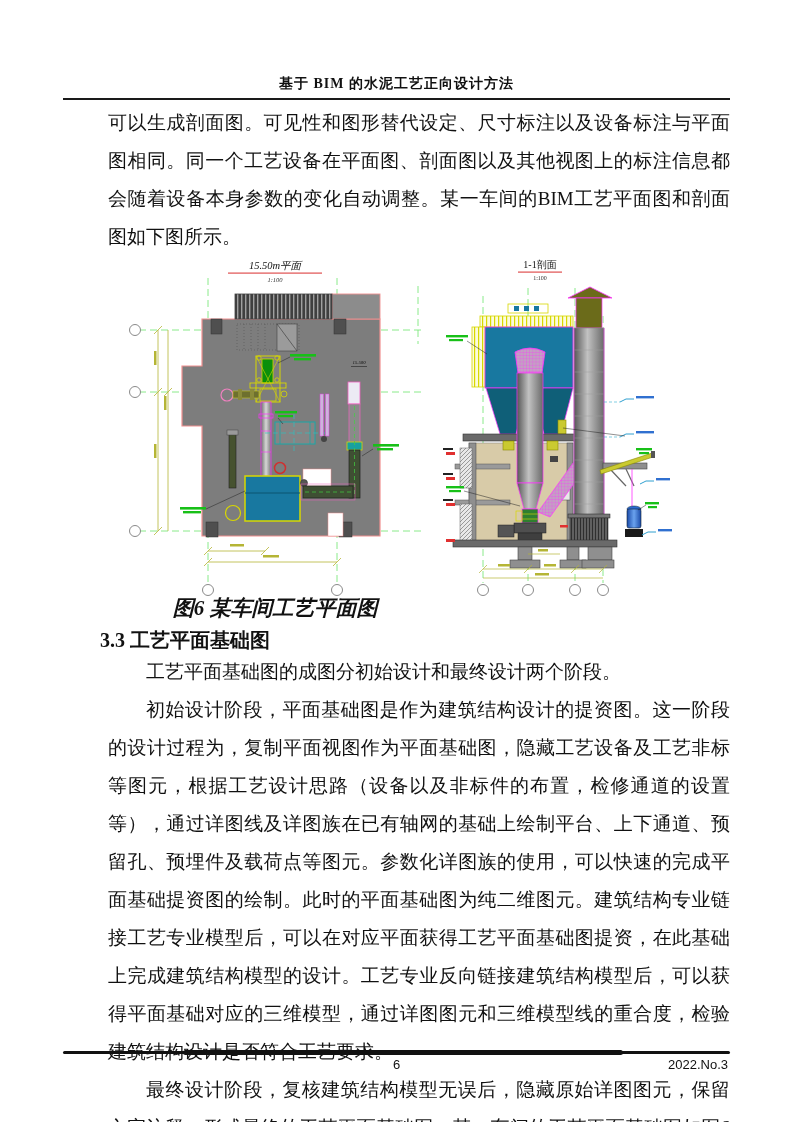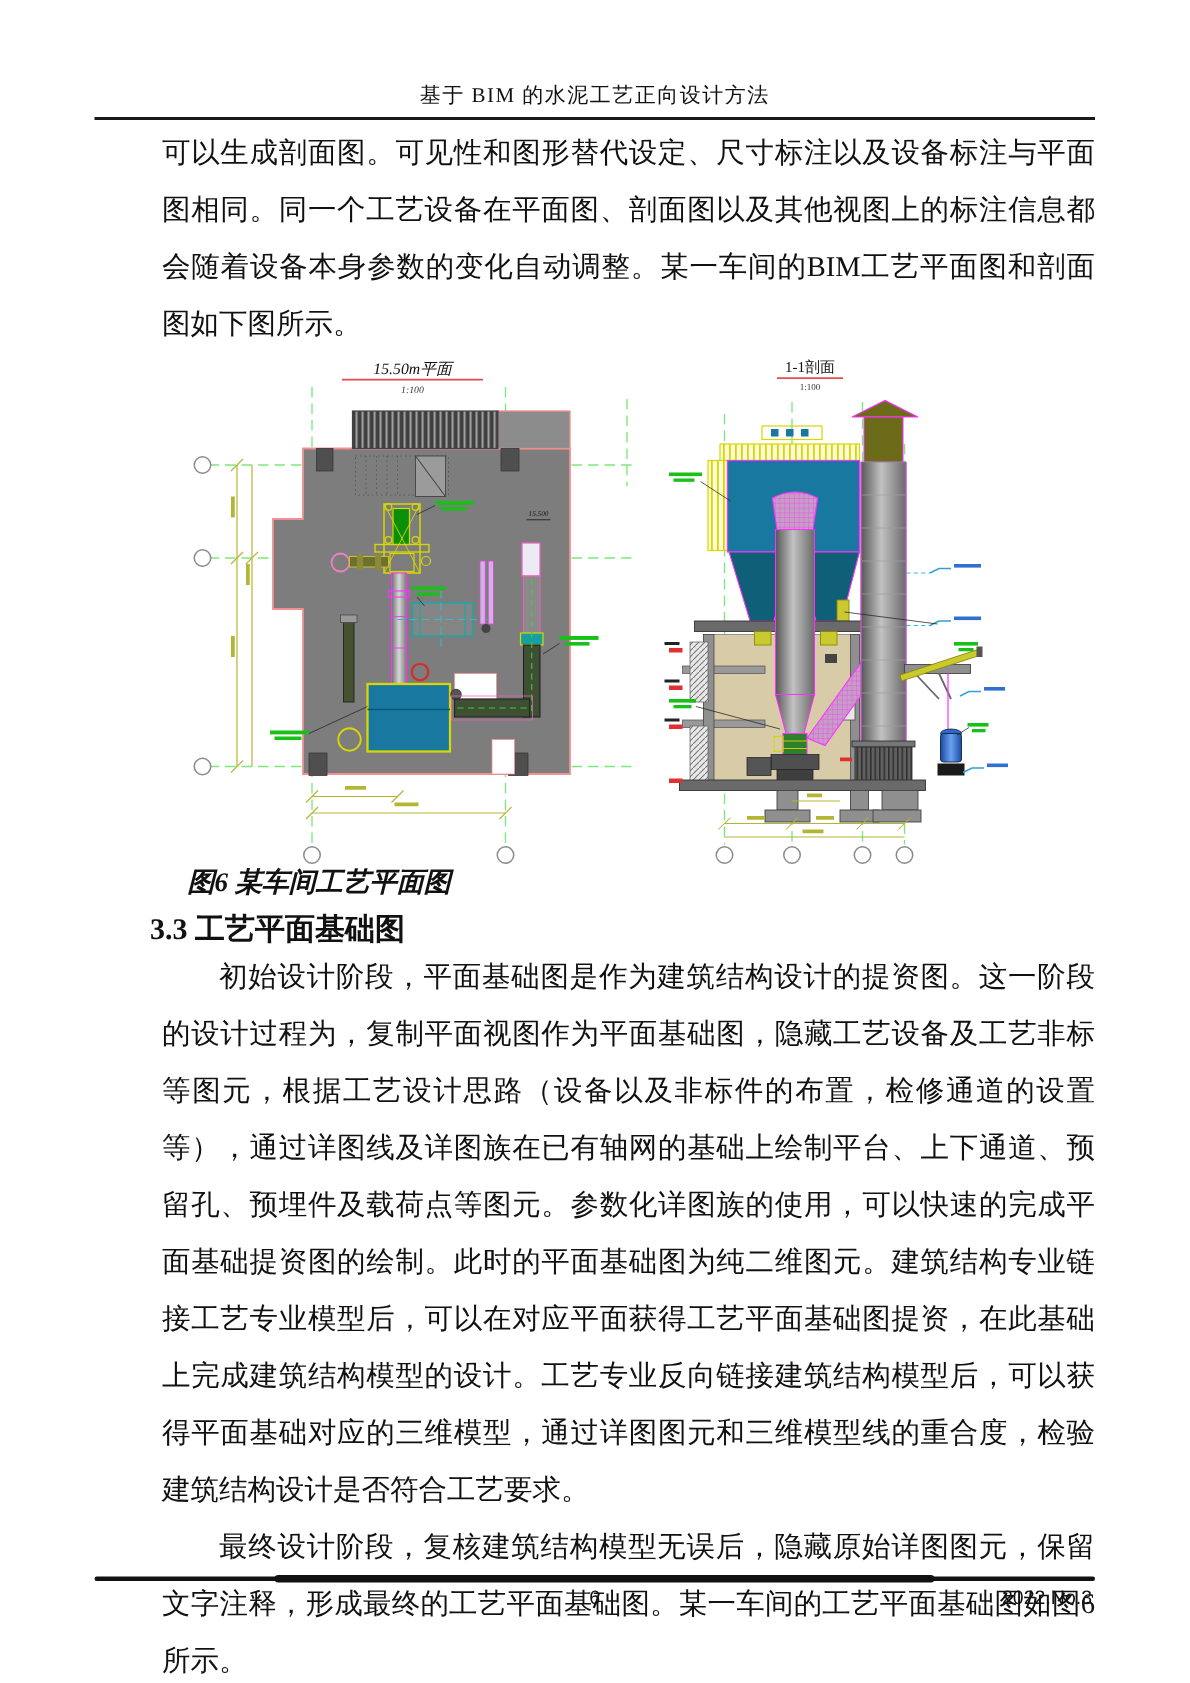--- a/index.html
+++ b/index.html
@@ -1,27 +1,27 @@
 <!DOCTYPE html>
 <html><head>
 <meta charset="utf-8">
 <style>
   html,body{margin:0;padding:0;background:#ffffff;}
   .page{position:relative;width:793px;height:1122px;background:#ffffff;overflow:hidden;
         font-family:"Liberation Serif", serif;color:#111;}
   .content{position:absolute;left:63px;width:667px;top:0;}
-  .doc-header{margin-top:55px;text-align:center;font-size:14px;font-weight:normal;
+  .doc-header{margin-top:75px;text-align:center;font-size:14px;font-weight:bold;
               letter-spacing:1px;padding-bottom:5px;border-bottom:2px solid #1a1a1a;
               font-family:"Liberation Serif", sans-serif;}
   .para{font-size:19px;line-height:38px;text-align:justify;text-justify:inter-ideograph;margin-left:45px;}
   .intro{margin-top:4px;}
   .figures{display:flex;align-items:flex-start;margin-top:0;}
   .figwrap6{width:300px;margin-left:62px;font-style:italic;}
   .figwrap7{width:285px;margin-left:5px;}
-  .figcaption{font-weight:bold;font-size:18px;line-height:20px;
+  .figcaption{text-align:center;font-weight:bold;font-size:21px;line-height:20px;
               font-family:"Liberation Serif", sans-serif;}
   .section-heading{margin-top:10px;font-size:20px;font-weight:bold;line-height:25px;
                    font-family:"Liberation Serif", sans-serif;margin-left:37px;}
   .body-para{text-indent:38px;}
   .doc-footer{position:absolute;left:63px;width:667px;top:1051px;}
   .footer-line{height:3px;background:#111;border-radius:2px;position:relative;}
   .footer-line:after{content:"";position:absolute;left:18%;right:16%;top:-1px;height:5px;
                      background:#111;border-radius:3px;}
   .footer-row{position:relative;margin-top:3px;height:18px;
               font-family:"Liberation Sans", sans-serif;font-size:13px;}
@@ -391,20 +391,21 @@
             <rect x="13" y="243" width="10" height="2" fill="#222"></rect>
               <rect x="16" y="247" width="9" height="3" fill="#e03030"></rect>
             <rect x="16" y="283" width="9" height="3" fill="#e03030"></rect>
           </g>
         </svg>
       </div>
     </div>
 
     <div class="section-heading">3.3 工艺平面基础图</div>
 
+    <div class="para body-para">工艺平面基础图的成图分初始设计和最终设计两个阶段。</div>
     <div class="para body-para">初始设计阶段，平面基础图是作为建筑结构设计的提资图。这一阶段的设计过程为，复制平面视图作为平面基础图，隐藏工艺设备及工艺非标等图元，根据工艺设计思路（设备以及非标件的布置，检修通道的设置等），通过详图线及详图族在已有轴网的基础上绘制平台、上下通道、预留孔、预埋件及载荷点等图元。参数化详图族的使用，可以快速的完成平面基础提资图的绘制。此时的平面基础图为纯二维图元。建筑结构专业链接工艺专业模型后，可以在对应平面获得工艺平面基础图提资，在此基础上完成建筑结构模型的设计。工艺专业反向链接建筑结构模型后，可以获得平面基础对应的三维模型，通过详图图元和三维模型线的重合度，检验建筑结构设计是否符合工艺要求。</div>
     <div class="para body-para">最终设计阶段，复核建筑结构模型无误后，隐藏原始详图图元，保留文字注释，形成最终的工艺平面基础图。某一车间的工艺平面基础图如图6所示。</div>
 
   </div>
 
   <div class="doc-footer">
     <div class="footer-line"></div>
     <div class="footer-row">
       <span class="footer-page">6</span>
       <span class="footer-issue">2022.No.3</span>

